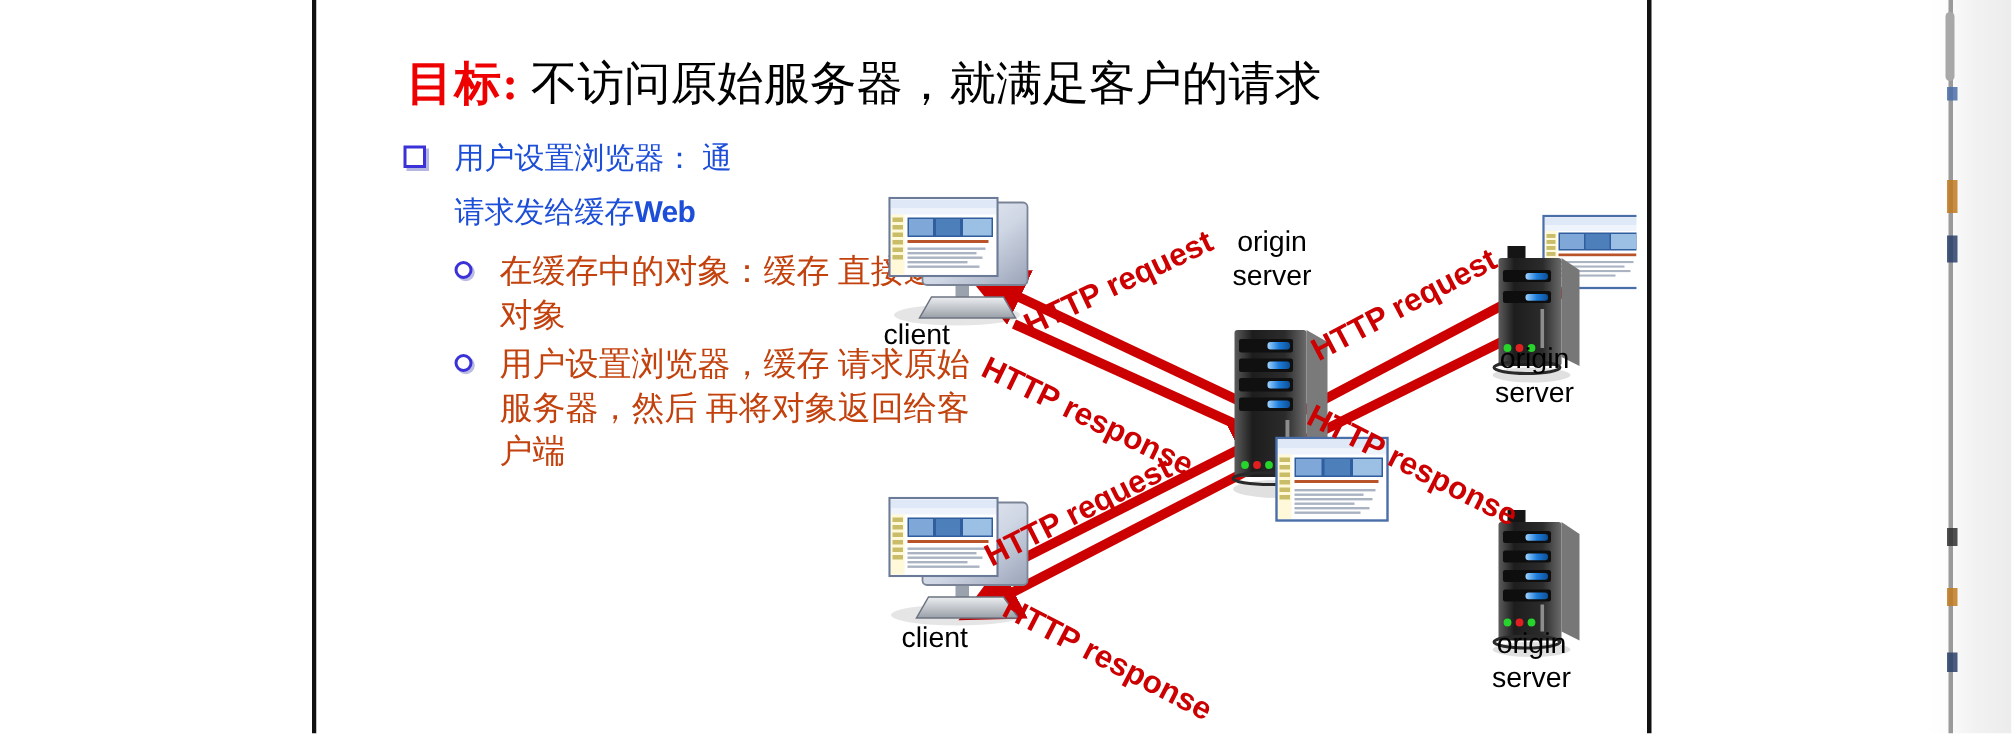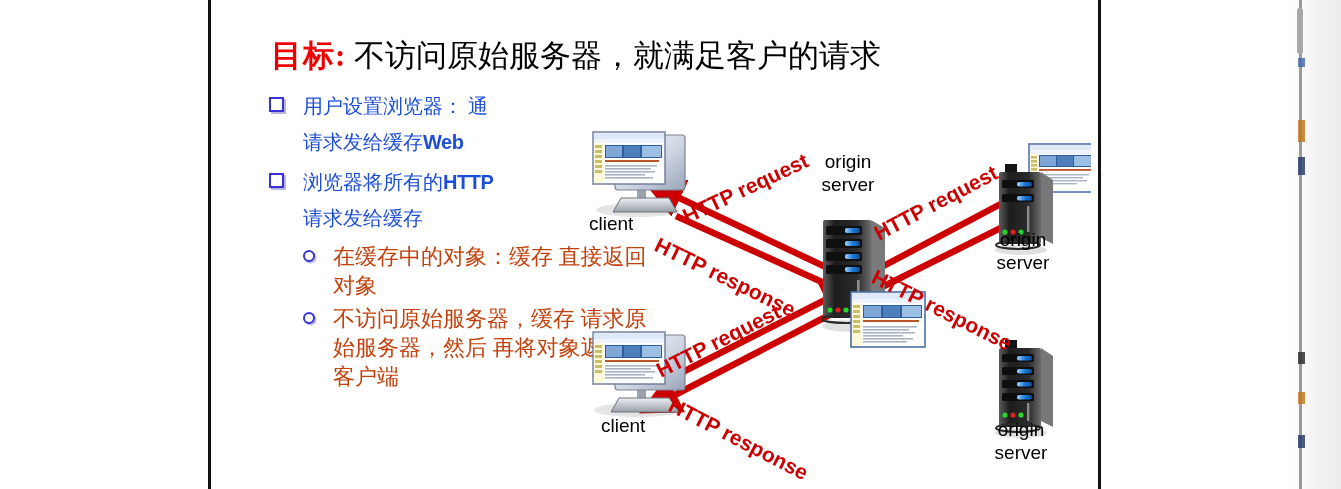--- a/index.html
+++ b/index.html
@@ -85,37 +85,32 @@
     </div>
 
     <div class="bullets">
 
       <div class="b1">
         <span class="sq"></span>
         <span class="txt">用户设置浏览器： 通</span>
         <span class="txt"><span>请求发给缓存</span><span class="latin">Web</span></span>
       </div>
 
-      <div class="b1">
-        <span class="sq"></span>
-        <span class="txt"><span>浏览器将所有的</span><span class="latin">HTTP</span></span>
-        <span class="txt">请求发给缓存</span>
-      </div>
 
       <div class="b2wrap">
 
         <div class="b2">
           <span class="ci"></span>
           <span class="txt">在缓存中的对象：缓存</span>
           <span class="txt">直接返回对象</span>
         </div>
 
         <div class="b2">
           <span class="ci"></span>
-          <span class="txt">不访问原始服务器，缓存</span>
+          <span class="txt">用户设置浏览器，缓存</span>
           <span class="txt">请求原始服务器，然后</span>
           <span class="txt">再将对象返回给客户端</span>
         </div>
 
       </div>
     </div>
 
     <div class="diagram">
       <svg width="510" height="365" viewBox="0 0 510 365">
         <defs>

